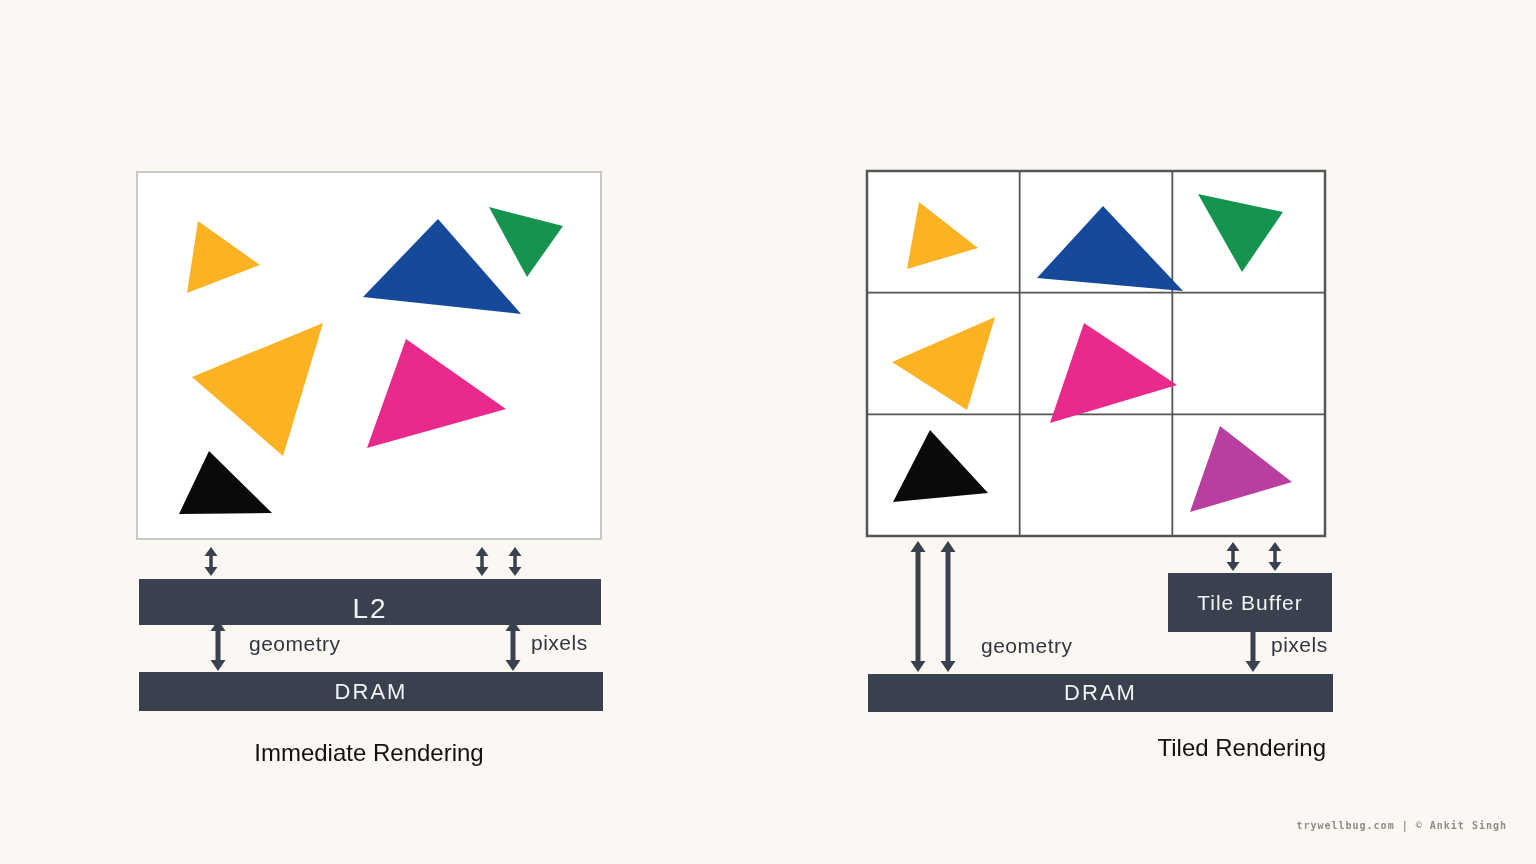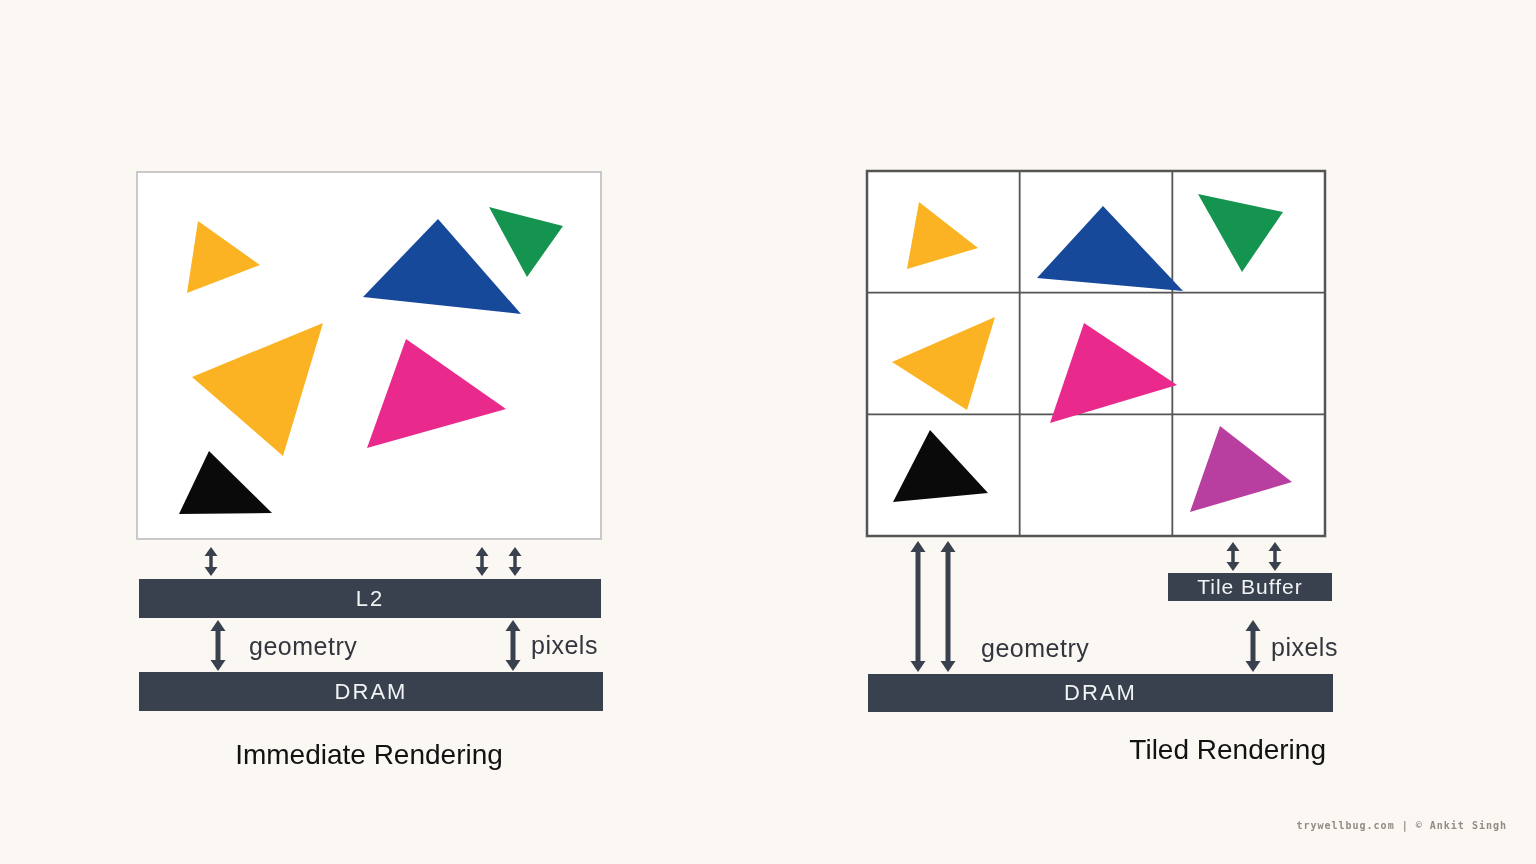--- a/index.html
+++ b/index.html
@@ -6,33 +6,33 @@
   body{
     width:1536px;height:864px;position:relative;overflow:hidden;
     background:#FBF7F2;
     font-family:"Liberation Sans",sans-serif;
   }
   #diagram{position:absolute;left:0;top:0;z-index:1;}
   .bar{
     position:absolute;z-index:2;display:flex;align-items:center;justify-content:center;
     color:#F2F3F4;letter-spacing:2px;font-weight:400;
   }
-  #l2-bar{left:139px;top:579px;width:462px;height:39px;font-size:22px;}
+  #l2-bar{left:139px;top:579px;width:462px;height:46px;font-size:28px;align-items:flex-end;}
   #dram-left{left:139px;top:672px;width:464px;height:39px;font-size:22px;}
-  #tile-buffer{left:1168px;top:573px;width:164px;height:28px;font-size:21px;letter-spacing:1px;}
+  #tile-buffer{left:1168px;top:573px;width:164px;height:59px;font-size:21px;letter-spacing:1px;}
   #dram-right{left:868px;top:674px;width:465px;height:38px;font-size:22px;}
   .flow-label{
-    position:absolute;z-index:2;font-size:25px;color:#33363F;letter-spacing:0.5px;
+    position:absolute;z-index:2;font-size:21px;color:#33363F;letter-spacing:0.5px;
   }
   #geometry-left{left:249px;top:632px;}
   #pixels-left{left:531px;top:631px;}
   #geometry-right{left:981px;top:634px;}
   #pixels-right{left:1271px;top:633px;}
   .caption{
-    position:absolute;z-index:2;font-size:28px;color:#121212;text-align:center;
+    position:absolute;z-index:2;font-size:24px;color:#121212;text-align:center;
   }
   #caption-left{left:137px;top:739px;width:464px;}
   #caption-right{left:868px;top:734px;width:458px;text-align:right;}
   #watermark{
     position:absolute;z-index:2;right:29px;top:820px;
     font-family:"DejaVu Sans Mono",monospace;font-size:10px;font-weight:bold;
     color:#8F8D86;letter-spacing:1px;margin-left:32px;
   }
 </style>
 </head>

